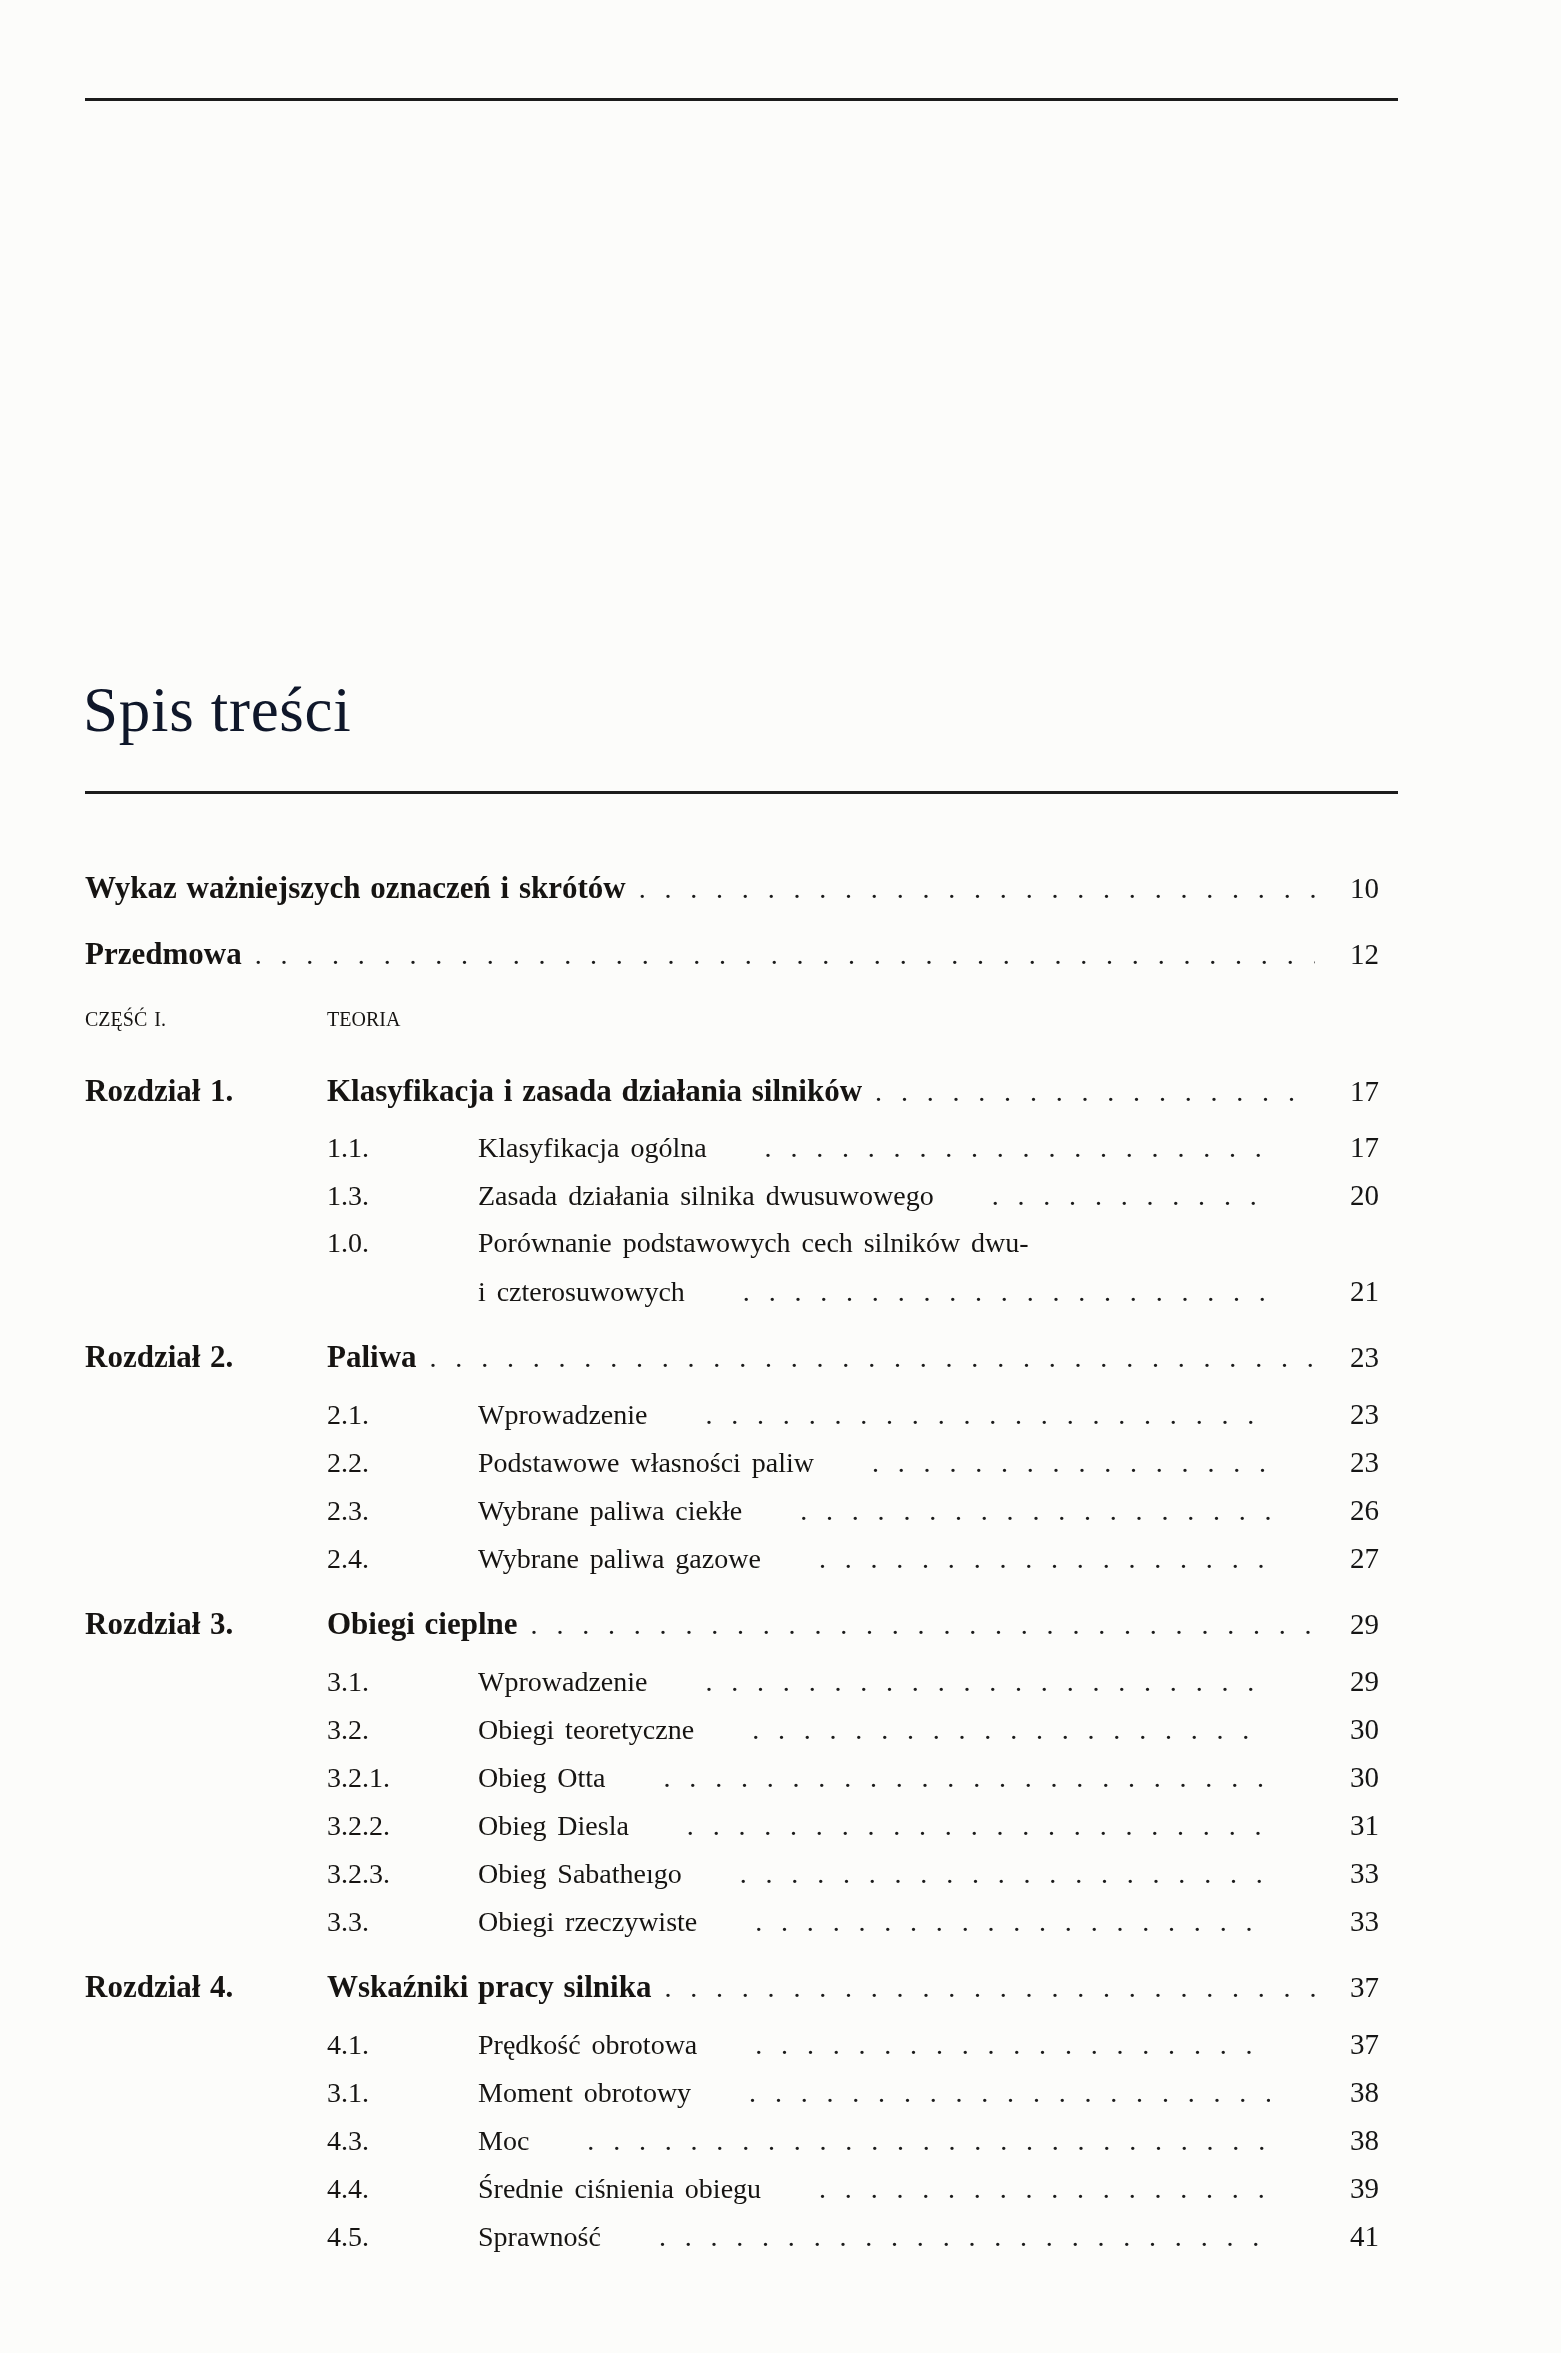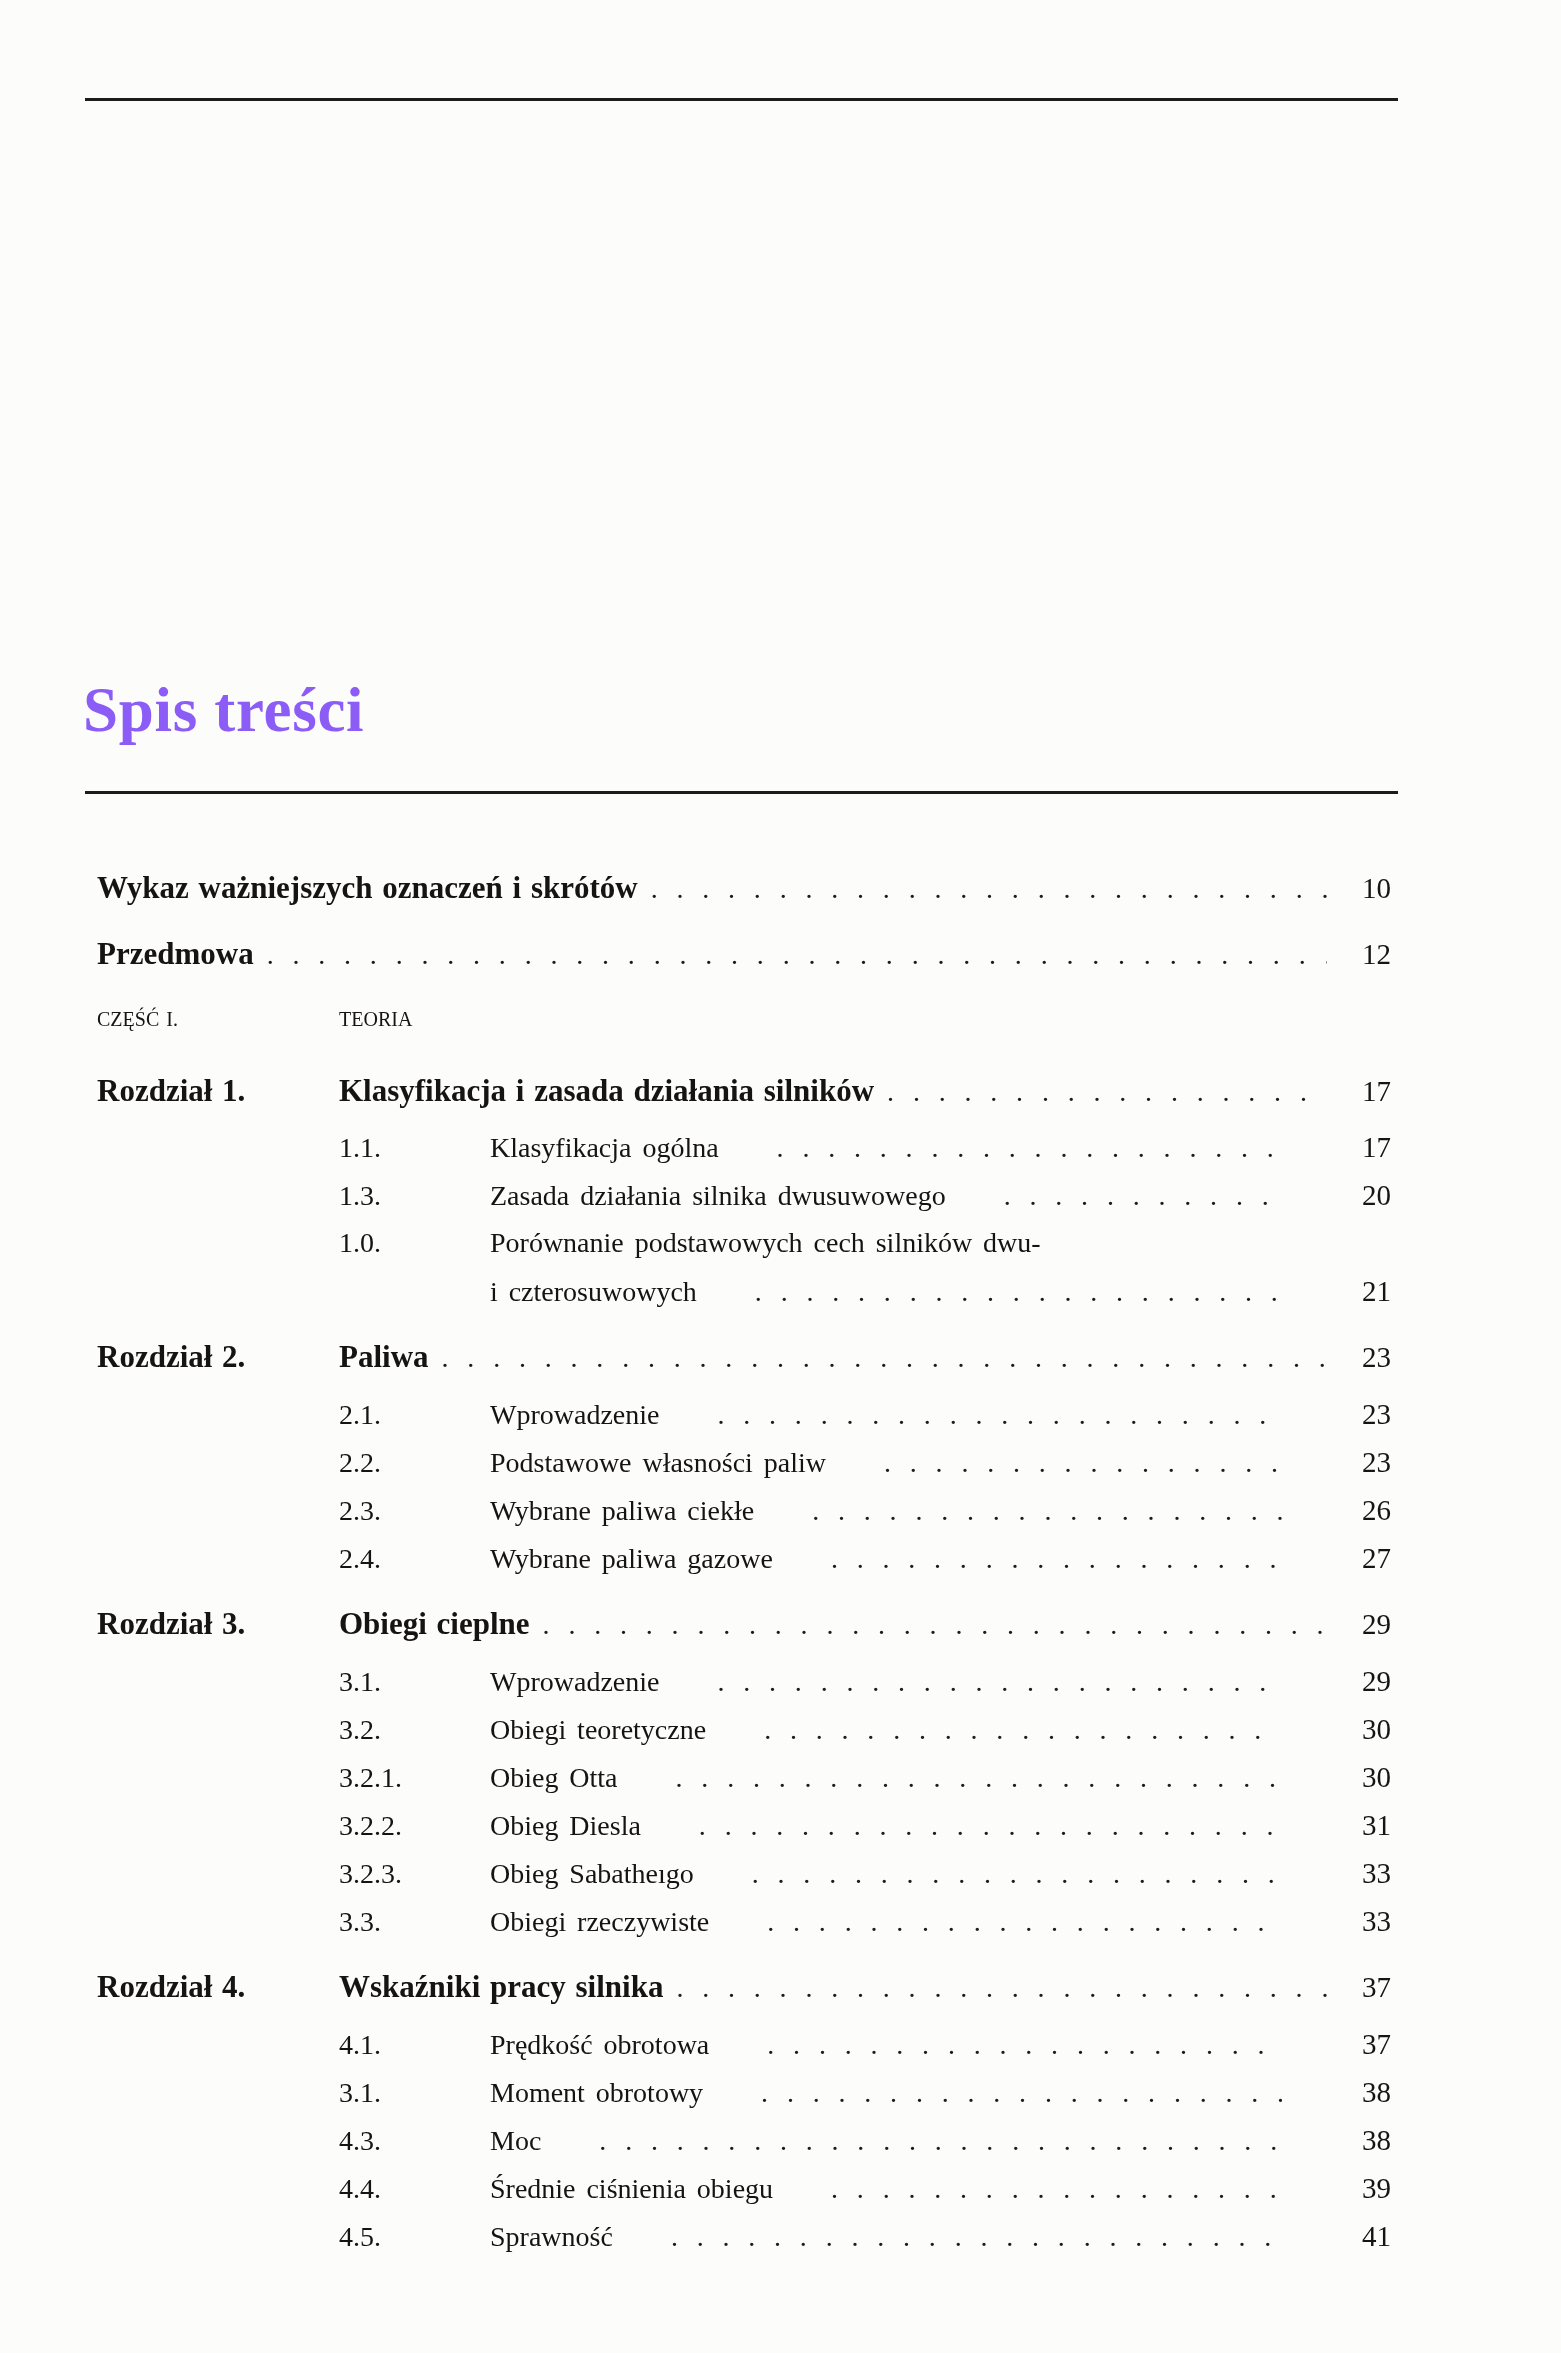--- a/index.html
+++ b/index.html
@@ -27,27 +27,27 @@
   }
   .rule.top { top: 98px; height: 3.3px; }
   .rule.under-title { top: 791px; height: 2.6px; }
   .page-title {
     position: absolute;
     left: 83px;
     top: 676px;
     margin: 0;
     font-size: 63px;
     line-height: 1.1;
-    font-weight: 700;
-    color: #8b5cf6;
+    font-weight: 400;
+    color: #0f172a;
     letter-spacing: 0.7px;
   }
   .toc {
     position: absolute;
-    left: 97px;
+    left: 85px;
     top: 855px;
     width: 1294px;
     word-spacing: 2px;
   }
   .row {
     display: flex;
     align-items: baseline;
     white-space: nowrap;
   }
   .row .label { flex: 0 0 242px; }

